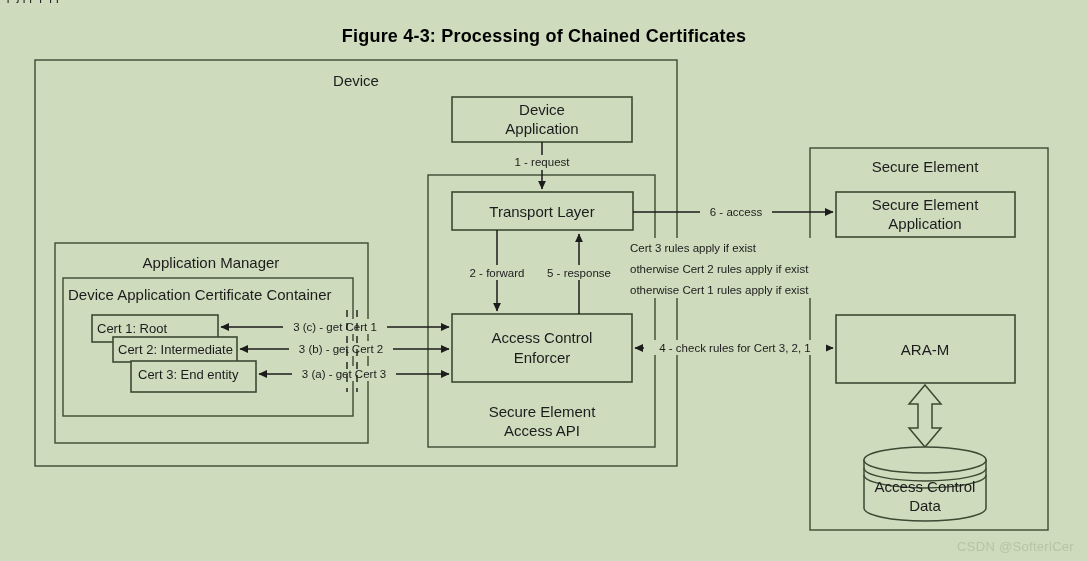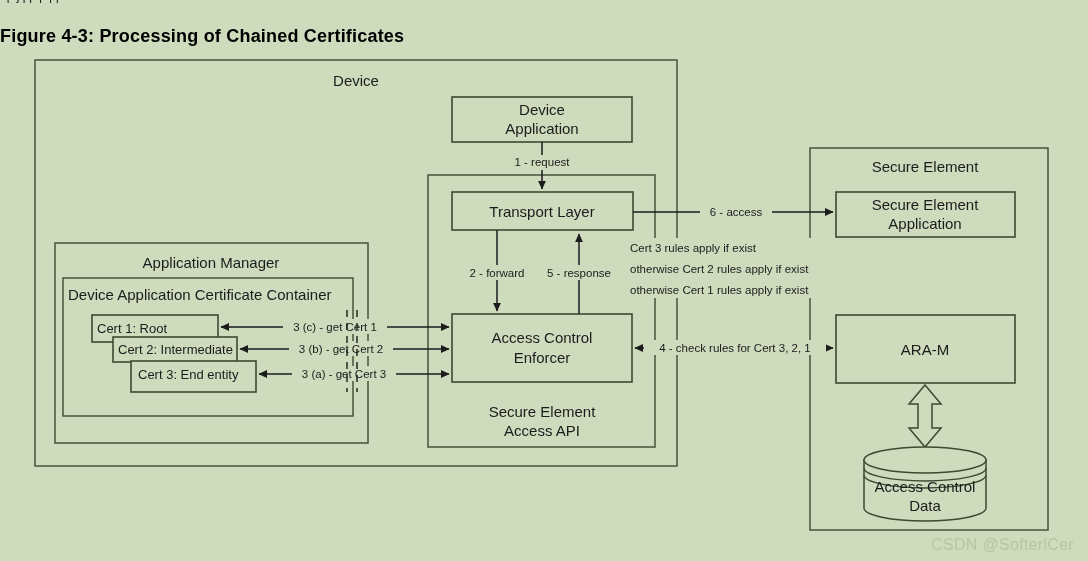--- a/index.html
+++ b/index.html
@@ -26,20 +26,21 @@
     top: -11px;
     font-size: 12px;
     color: #1a1a1a;
     white-space: nowrap;
   }
   #title {
     position: absolute;
     left: 0;
     top: 26px;
     width: 1088px;
+    text-align: center;
     font-size: 18px;
     font-weight: bold;
     color: #000;
     letter-spacing: 0.2px;
   }
   svg#diagram {
     position: absolute;
     left: 0;
     top: 0;
   }
@@ -89,21 +90,21 @@
   }
   .hollow-arrow {
     fill: #cedbbd;
     stroke: #3c4a33;
     stroke-width: 1.5;
   }
   #watermark {
     position: absolute;
     right: 14px;
     bottom: 7px;
-    font-size: 16px;
+    font-size: 13px;
     color: #b6c5a4;
     letter-spacing: 0.3px;
   }
 </style>
 </head>
 <body>
 
 <div id="page">
 
   <div id="cutoff-strip">

